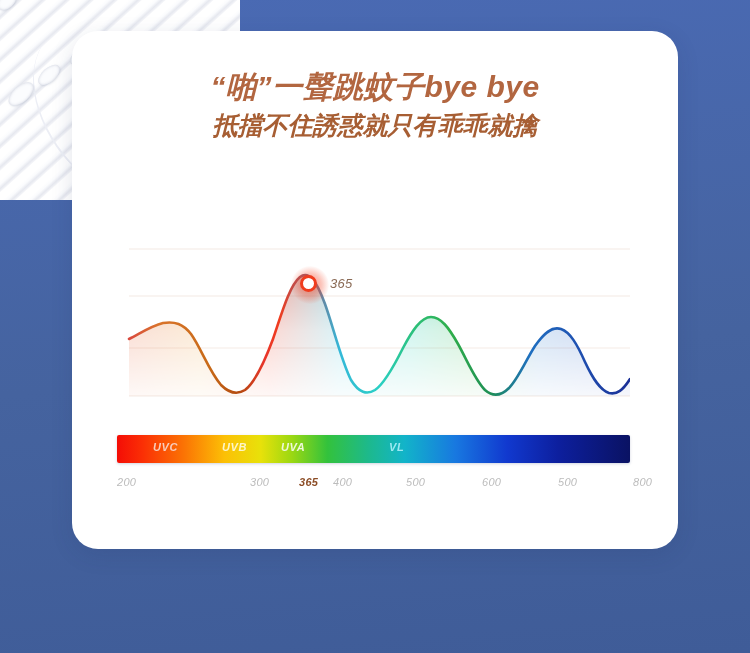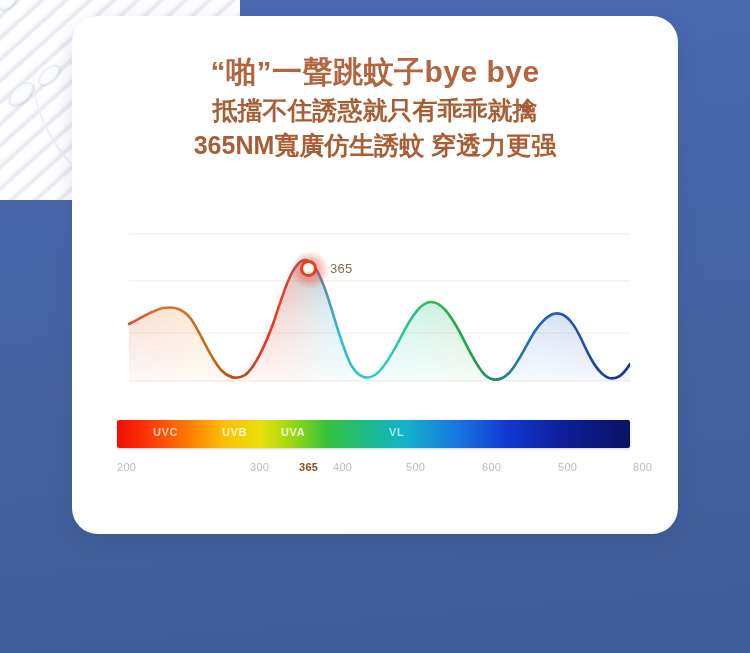--- a/index.html
+++ b/index.html
@@ -70,26 +70,27 @@
     width: 120px; height: 180px;
     border-left: 2px solid #eceef5;
     border-radius: 60% 0 0 40%;
     transform: rotate(-42deg);
   }
 
   
   .card {
     position: absolute;
     left: 72px;
-    top: 16px;
+    top: 31px;
     width: 606px;
     height: 518px;
     background: #ffffff;
     border-radius: 26px;
     box-shadow: 0 6px 22px rgba(30,45,90,.13);
+    font-style: italic;
   }
 
   
   .headings { padding-top: 36px; text-align: center; }
   .title-main {
     font-size: 30px;
     font-weight: bold;
     color: #b26640;
     letter-spacing: .5px;
     white-space: nowrap;
@@ -215,21 +216,20 @@
     <div class="bump b2"></div>
     <div class="bump b3"></div>
   </div>
 
   <div class="card">
 
     <div class="headings">
       <div class="title-main">“啪”一聲跳蚊子bye bye</div>
       <div class="subtitle-block">
         <div class="subtitle-line">抵擋不住誘惑就只有乖乖就擒</div>
-        <div class="subtitle-line">365NM寬廣仿生誘蚊 穿透力更强</div>
       </div>
     </div>
 
     <div class="chart-wrap">
       <svg class="chart-svg" viewBox="0 0 513 168" preserveAspectRatio="none">
         <defs>
           <linearGradient id="strokeGrad" x1="0" y1="0" x2="1" y2="0">
             <stop offset="0.00" stop-color="#d9493f"></stop>
             <stop offset="0.06" stop-color="#d9742b"></stop>
             <stop offset="0.16" stop-color="#c86a18"></stop>

